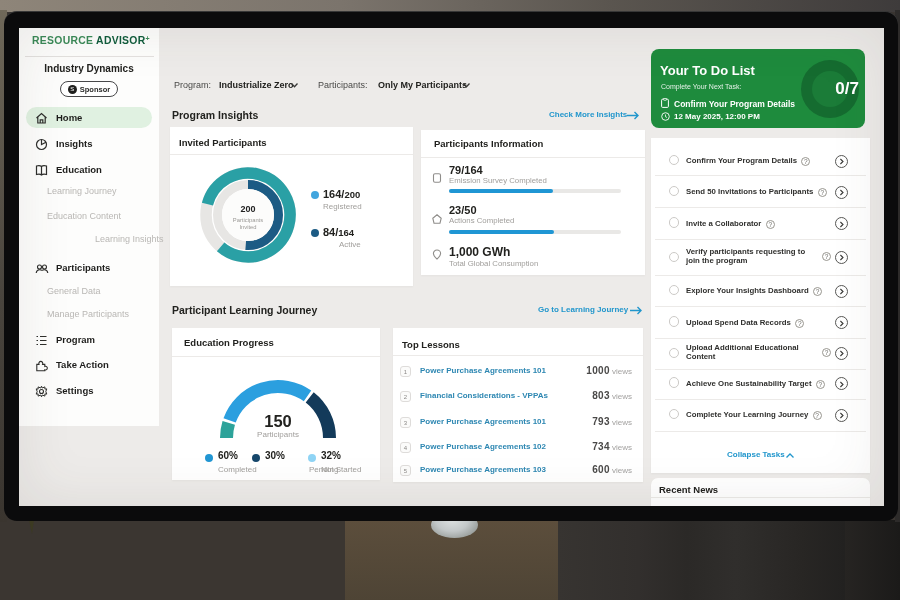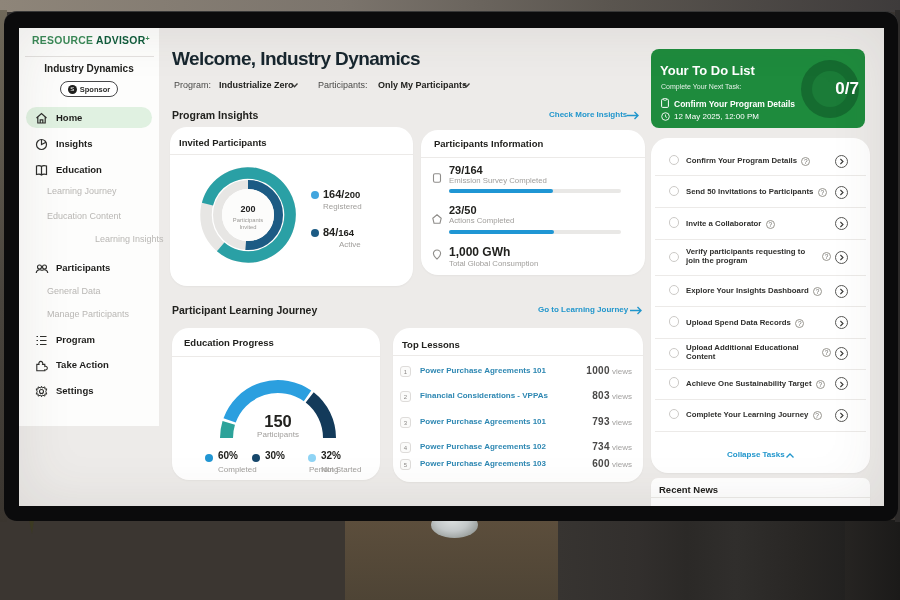--- a/index.html
+++ b/index.html
@@ -47,21 +47,21 @@
   .mi .tx { position:absolute; left:37px; font-size:9.5px; font-weight:bold; color:#1e1e1c; white-space:nowrap; }
   .ms { left:28px; font-size:9px; color:#b9b7b4; white-space:nowrap; }
 
   
   #h1 { left:153px; top:20px; font-size:19px; font-weight:bold; color:#17262e; letter-spacing:-0.6px; white-space:nowrap; }
   #filters { left:155px; top:52px; font-size:9px; color:#4a4a48; white-space:nowrap; }
   #filters b { color:#22221f; }
   .sechead { font-size:10.5px; font-weight:bold; color:#22221f; white-space:nowrap; }
   .link { font-size:8px; font-weight:bold; color:#2196cc; white-space:nowrap; }
 
-  .card { background:#fff; border-radius:17px; box-shadow:0 1px 2px rgba(0,0,0,.04); }
+  .card { background:#fff; border-radius:0; box-shadow:0 1px 2px rgba(0,0,0,.04); }
   .ctitle { position:absolute; font-size:9.5px; font-weight:bold; color:#22221f; white-space:nowrap; }
   .cdiv { position:absolute; left:0; width:100%; height:1px; background:#eceae8; }
   .grey { color:#a09e9b; }
 
   
   #card1 { left:151px; top:99px;  width:243px; height:159px; }
   #card2 { left:402px; top:102px; width:224px; height:145px; }
   #card3 { left:153px; top:300px; width:208px; height:152px; }
   #card4 { left:374px; top:300px; width:250px; height:154px; }
 
@@ -164,21 +164,20 @@
       </div>
       <div class="abs mi" style="top:355.5px;">
         <span class="ic"><svg width="13" height="13" viewBox="0 0 13 13">
             <circle cx="6.5" cy="6.5" r="2" fill="none" stroke="#2e2e2c" stroke-width="1.1"></circle>
             <path d="M6.5 1.2 L7.3 3 L9.9 1.9 L9.9 4.1 L11.8 3.9 L10.8 6.5 L11.8 9.1 L9.9 8.9 L9.9 11.1 L7.3 10 L6.5 11.8 L5.7 10 L3.1 11.1 L3.1 8.9 L1.2 9.1 L2.2 6.5 L1.2 3.9 L3.1 4.1 L3.1 1.9 L5.7 3 Z" fill="none" stroke="#2e2e2c" stroke-width="1"></path>
           </svg></span>
         <span class="tx">Settings</span>
       </div>
     </div>
 
-    <div class="abs" id="h1">Welcome, Industry Dynamics</div>
     <div class="abs" id="filters">
       <span class="abs" style="left:0px; top:0;">Program:</span>
       <b class="abs" style="left:45px; top:0;">Industrialize Zero</b>
       <svg class="abs" style="left:116px; top:2px;" width="9" height="7" viewBox="0 0 9 7">
         <path d="M1.5 1.5 L4.5 4.8 L7.5 1.5" fill="none" stroke="#3a3a38" stroke-width="1.3"></path>
       </svg>
       <span class="abs" style="left:144px; top:0;">Participants:</span>
       <b class="abs" style="left:204px; top:0;">Only My Participants</b>
       <svg class="abs" style="left:288px; top:2px;" width="9" height="7" viewBox="0 0 9 7">
         <path d="M1.5 1.5 L4.5 4.8 L7.5 1.5" fill="none" stroke="#3a3a38" stroke-width="1.3"></path>
@@ -277,40 +276,40 @@
       <div class="lrow" style="top:87.5px;">
         <span class="badge">3</span>
         <span class="ltx">Power Purchase Agreements 101</span>
         <span class="lv"><b>793</b> views</span>
       </div>
       <div class="lrow" style="top:113.3px;padding-left:13px;">
         <span class="badge">4</span>
         <span class="ltx">Power Purchase Agreements 102</span>
         <span class="lv"><b>734</b> views</span>
       </div>
-      <div class="lrow" style="top:130px;">
+      <div class="lrow" style="top:136px;">
         <span class="badge">5</span>
         <span class="ltx">Power Purchase Agreements 103</span>
         <span class="lv"><b>600</b> views</span>
       </div>
     </div>
 
     <div class="abs" id="gcard">
       <div class="abs" style="left:9px; top:14px; font-size:13px; font-weight:bold;">Your To Do List</div>
       <div class="abs" style="left:10px; top:34px; font-size:7px; color:rgba(255,255,255,.88);">Complete Your Next Task:</div>
       <svg class="abs" style="left:10px; top:48.5px;" width="8" height="10" viewBox="0 0 8 10">
         <rect x="0.6" y="1.2" width="6.8" height="8.2" rx="1" fill="none" stroke="#fff" stroke-width="1"></rect>
         <rect x="2.4" y="0.4" width="3.2" height="1.8" rx="0.6" fill="#1e8b3d" stroke="#fff" stroke-width="0.8"></rect>
       </svg>
       <div class="abs" style="left:23px; top:49.5px; font-size:8.5px; font-weight:bold;">Confirm Your Program Details</div>
       <svg class="abs" style="left:10px; top:62.5px;" width="9" height="9" viewBox="0 0 9 9">
         <circle cx="4.5" cy="4.5" r="3.8" fill="none" stroke="#fff" stroke-width="0.9"></circle>
         <path d="M4.5 2.5 L4.5 4.7 L6 5.5" fill="none" stroke="#fff" stroke-width="0.8"></path>
       </svg>
-      <div class="abs" style="left:23px; top:62.5px; font-size:8px; font-weight:normal;">12 May 2025, 12:00 PM</div>
+      <div class="abs" style="left:23px; top:62.5px; font-size:8px; font-weight:bold;">12 May 2025, 12:00 PM</div>
       <div class="abs" style="left:150px; top:11px; width:58px; height:58px; border-radius:50%; background:#156c30;"></div>
       <div class="abs" style="left:161px; top:22px; width:36px; height:36px; border-radius:50%; background:#1b7c38;"></div>
       <div class="abs" style="left:150px; top:11px; width:58px; height:58px; text-align:right; line-height:58px; font-size:17px; font-weight:bold;">0/7</div>
     </div>
     <div class="abs card" id="tcard">
       <div class="task" style="top:16.5px;">
         <span class="cb"></span>
         <span class="tt" style="top:1.5px;">Confirm Your Program Details &nbsp;<span class="qm">?</span></span>
         <span class="ch" style="top:0;">
           <svg width="7" height="7" viewBox="0 0 7 7">

